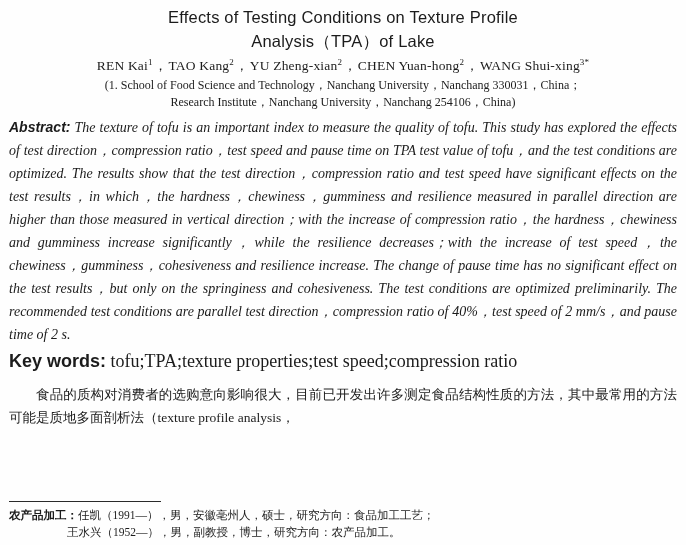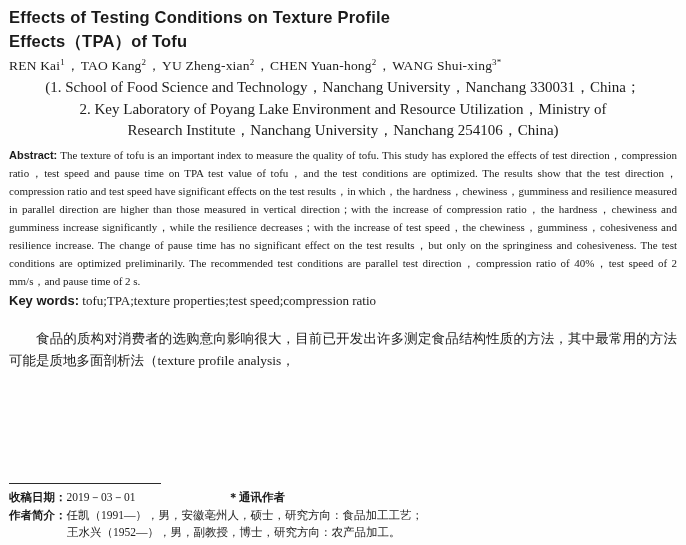--- a/index.html
+++ b/index.html
@@ -8,58 +8,60 @@
   .page {
     position: relative;
     width: 686px; height: 545px;
     margin: 0 auto;
     background: #fefefe;
     overflow: hidden;
     padding: 6px 9px 0 9px;
   }
   .title {
     font-family: "Liberation Sans", sans-serif;
-    font-weight: 700;
+    font-weight: 400;
     font-size: 16.5px;
     line-height: 1.45;
+    text-align: center;
     letter-spacing: 0.2px;
   }
   .authors {
-    text-align: left;
+    text-align: center;
     font-size: 13.5px;
     margin-top: 3px;
     letter-spacing: 0.2px;
   }
   .authors sup { font-size: 9px; }
   .author-sep { padding: 0 1px; }
   .affiliations {
     text-align: center;
-    font-size: 15px;
+    font-size: 12px;
     line-height: 1.42;
     margin-top: 2px;
   }
   .abstract {
     text-align: justify;
-    font-size: 11px;
+    font-size: 14px;
     line-height: 1.64;
     margin-top: 5px;
+    font-style: italic;
   }
   .label-bold {
     font-family: "Liberation Sans", sans-serif;
     font-weight: 700;
   }
   .keywords {
     text-align: left;
-    font-size: 13px;
+    font-size: 18px;
     line-height: 1.64;
   }
   .columns {
     display: flex;
     gap: 20px;
-    margin-top: 16px;
+    margin-top: 8px;
   }
   .col {
     flex: 1 1 0;
     font-size: 13.5px;
     line-height: 1.68;
     text-align: justify;
   }
   .col.left { text-indent: 2em; }
   .col sup { font-size: 8.5px; }
   .footnote {
@@ -81,41 +83,39 @@
   }
   .fn-bio2 { padding-left: 58px; }
 </style>
 </head>
 <body>
 
 <div class="page">
 
   <h1 class="title">
     <span>Effects of Testing Conditions on Texture Profile</span><br>
-    <span>Effects（TPA）of Tofu</span>
+    <span>Analysis（TPA）of Lake</span>
   </h1>
 
   <p class="authors"><span><span>REN Kai</span><sup>1</sup></span><span class="author-sep">，</span><span><span>TAO Kang</span><sup>2</sup></span><span class="author-sep">，</span><span><span>YU Zheng-xian</span><sup>2</sup></span><span class="author-sep">，</span><span><span>CHEN Yuan-hong</span><sup>2</sup></span><span class="author-sep">，</span><span><span>WANG Shui-xing</span><sup>3*</sup></span></p>
 
   <div class="affiliations">
     <div>(1. School of Food Science and Technology，Nanchang University，Nanchang 330031，China；</div>
-    <div>2. Key Laboratory of Poyang Lake Environment and Resource Utilization，Ministry of</div>
     <div>Research Institute，Nanchang University，Nanchang 254106，China)</div>
   </div>
 
   <p class="abstract"><span class="label-bold">Abstract:</span>
     <span>The texture of tofu is an important index to measure the quality of tofu. This study has explored the effects of test direction，compression ratio，test speed and pause time on TPA test value of tofu，and the test conditions are optimized. The results show that the test direction，compression ratio and test speed have significant effects on the test results，in which，the hardness，chewiness，gumminess and resilience measured in parallel direction are higher than those measured in vertical direction；with the increase of compression ratio，the hardness，chewiness and gumminess increase significantly，while the resilience decreases；with the increase of test speed，the chewiness，gumminess，cohesiveness and resilience increase. The change of pause time has no significant effect on the test results，but only on the springiness and cohesiveness. The test conditions are optimized preliminarily. The recommended test conditions are parallel test direction，compression ratio of 40%，test speed of 2 mm/s，and pause time of 2 s.</span></p>
 
   <p class="keywords"><span class="label-bold">Key words:</span>
     <span>tofu;TPA;texture properties;test speed;compression ratio</span></p>
 
   <div class="columns">
     <p class="col left">食品的质构对消费者的选购意向影响很大，目前已开发出许多测定食品结构性质的方法，其中最常用的方法可能是质地多面剖析法（texture profile analysis，</p>
   </div>
 
   <div class="footnote">
     <div class="fn-rule"></div>
-    <div class="fn-line"><span class="label-bold">收稿日期：</span><span>2019－03－01</span><span class="fn-corresponding">＊通讯作者</span></div>
-    <div class="fn-line"><span class="label-bold">作者简介：</span><span>任凯（1991—），男，安徽亳州人，硕士，研究方向：食品加工工艺；</span></div>
+    <div class="fn-line"><span class="label-bold">农产品加工：</span><span>任凯（1991—），男，安徽亳州人，硕士，研究方向：食品加工工艺；</span></div>
     <div class="fn-line fn-bio2"><span>王水兴（1952—），男，副教授，博士，研究方向：农产品加工。</span></div>
   </div>
 
 </div>
 
 </body></html>

